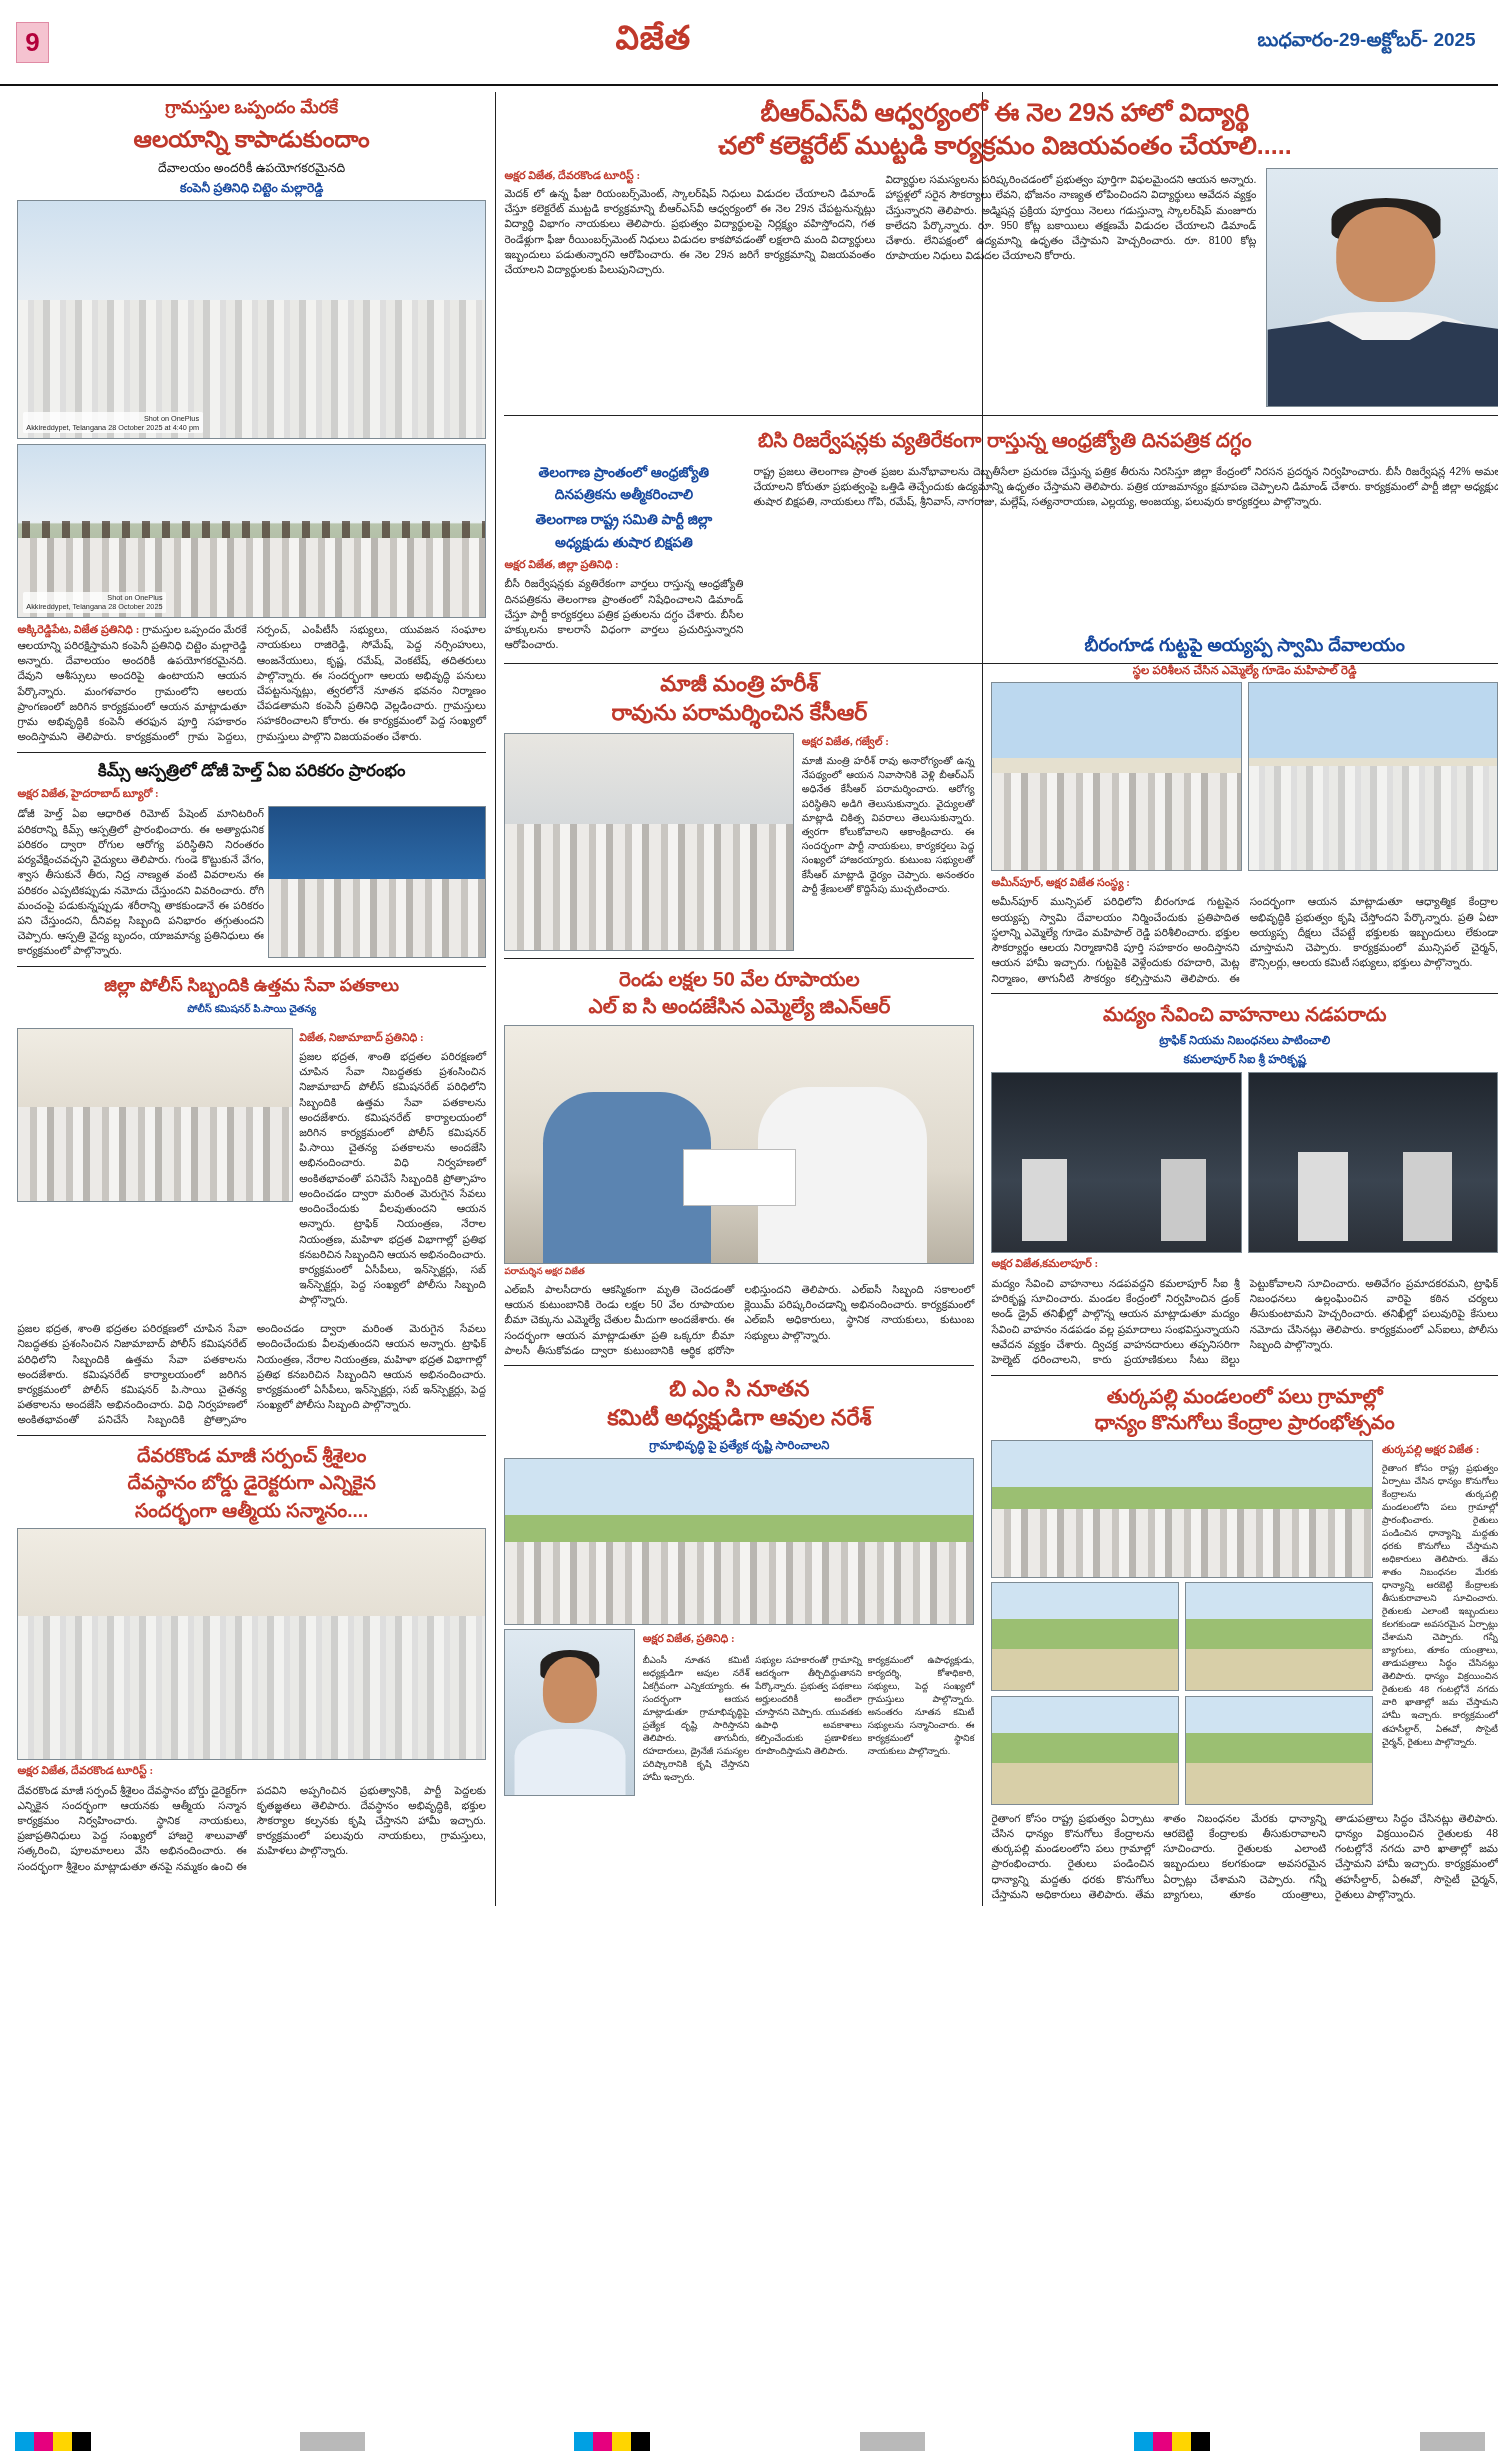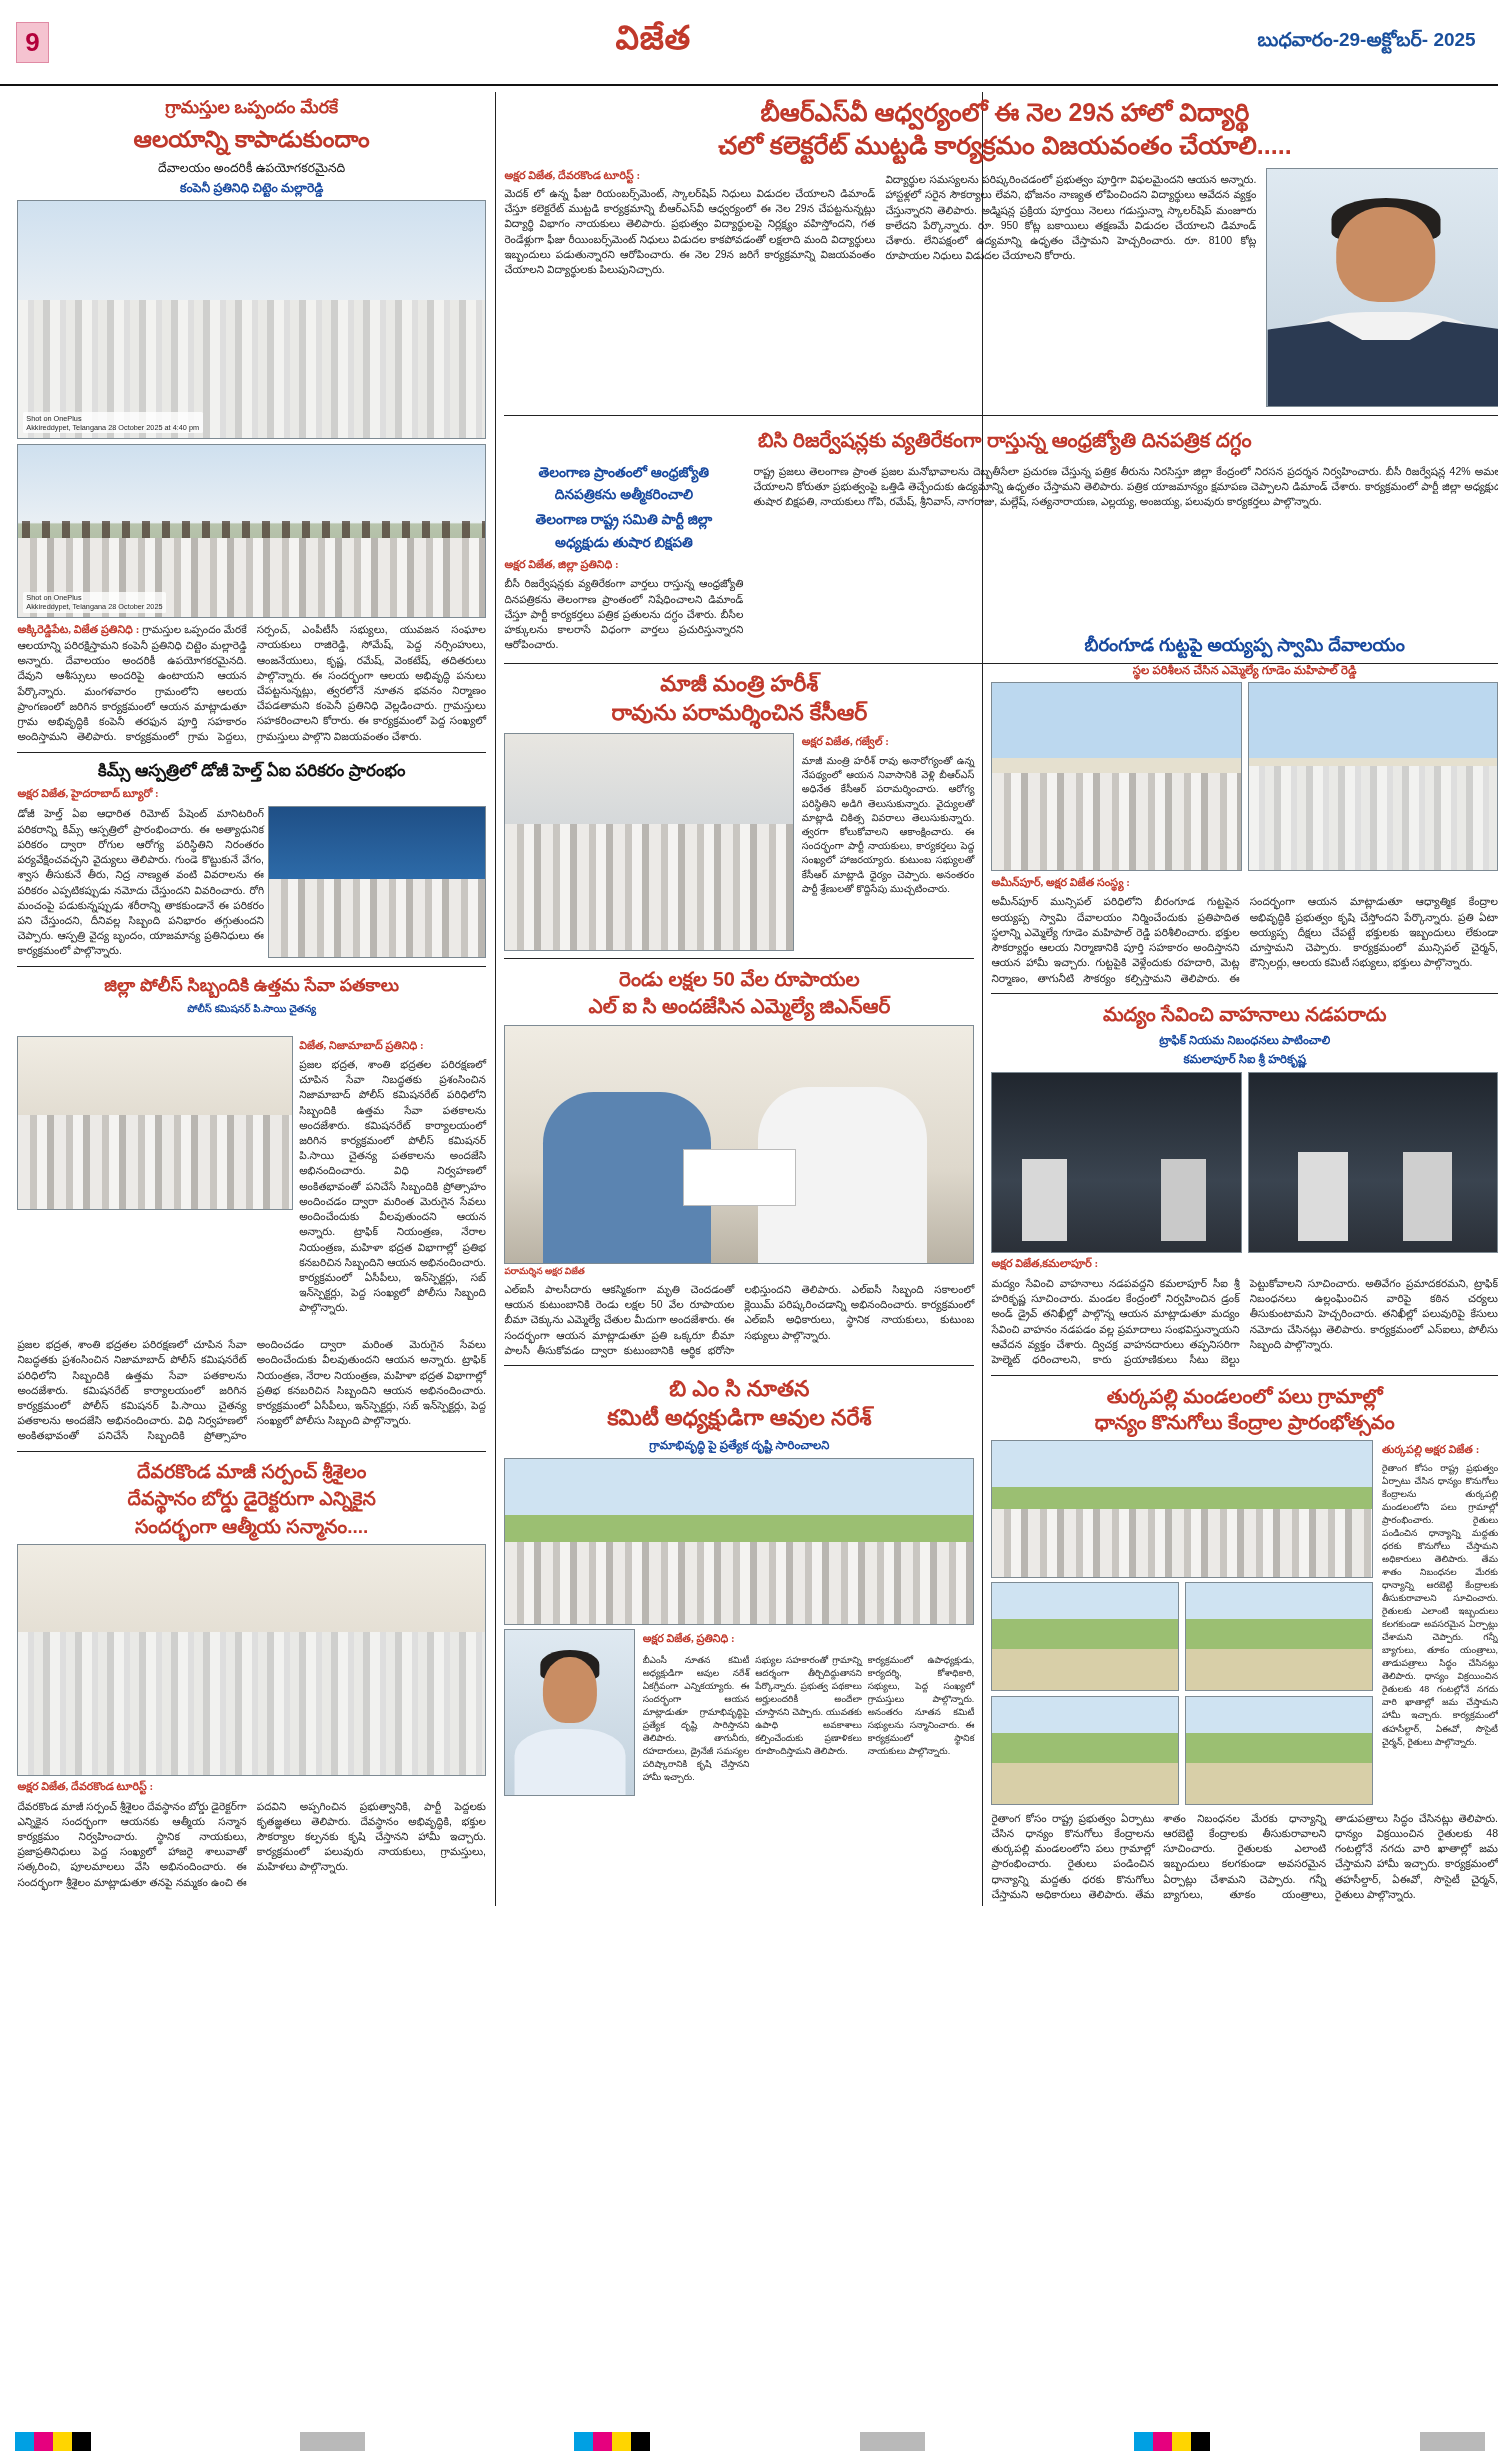--- a/index.html
+++ b/index.html
@@ -77,20 +77,21 @@
   }
   .rule { border-top:1.5px solid #222; margin:7.3px 0; }
 
   
   .photo {
     position:relative;
     width:100%;
     background:#4d7c0f;
     border:0.7px solid #7d8a93;
     overflow:hidden;
+    text-align:right;
   }
   .photo .sky { position:absolute; inset:0; background:linear-gradient(#cfe0ef,#e9eff4 45%,#b8c4ad 46%,#9aa98b); }
   .photo .crowd { position:absolute; left:0; right:0; bottom:0; height:58%;
      background:repeating-linear-gradient(90deg,#f2f2f0 0 10px,#dedede 10px 16px,#e9e9e6 16px 25px,#cfcfcd 25px 32px); }
   .photo .crowd2 { position:absolute; left:0; right:0; bottom:0; height:46%;
      background:repeating-linear-gradient(90deg,#eceae7 0 12.3px,#c9c6c1 12.3px 19px,#f4f3f1 19px 29px,#b9b6b1 29px 36px); }
   .photo .heads { position:absolute; left:0; right:0; bottom:38%; height:18%;
      background:repeating-linear-gradient(90deg,transparent 0 4.4px,#4a3b31 4.4px 11.6px,transparent 11.6px 20px); opacity:.75; }
   .photo .indoor { position:absolute; inset:0; background:linear-gradient(#e8e6e1,#cfd4d8 55%,#8e9aa3); }
   .photo .night { position:absolute; inset:0; background:linear-gradient(#20262e,#3a4450 60%,#2b3038); }
@@ -194,21 +195,21 @@
             <div class="crowd2" style="height:52%"></div>
           </div>
         </div>
       </div>
 
       <div class="rule"></div>
 
       <div>
         <h2 class="head-red" style="font-size:17.4px">జిల్లా పోలీస్ సిబ్బందికి ఉత్తమ సేవా పతకాలు</h2>
         <div class="subhead" style="color:#17489e;font-weight:bold;font-size:10px">పోలీస్ కమిషనర్ పి.సాయి చైతన్య</div>
-        <div style="display:flex;gap:5.8px;margin:20px 0">
+        <div style="display:flex;gap:5.8px;margin:12px 0">
           <div class="photo" style="width:276px;height:174px;flex:none">
             <div class="room"></div>
               <div class="crowd2" style="height:55%"></div>
           </div>
           <div style="flex:1">
             <div class="byline">విజేత, నిజామాబాద్ ప్రతినిధి :</div>
             <p class="body-text" style="margin:1.5px 0">ప్రజల భద్రత, శాంతి భద్రతల పరిరక్షణలో చూపిన సేవా నిబద్ధతకు ప్రశంసించిన నిజామాబాద్ పోలీస్ కమిషనరేట్ పరిధిలోని సిబ్బందికి ఉత్తమ సేవా పతకాలను అందజేశారు. కమిషనరేట్ కార్యాలయంలో జరిగిన కార్యక్రమంలో పోలీస్ కమిషనర్ పి.సాయి చైతన్య పతకాలను అందజేసి అభినందించారు. విధి నిర్వహణలో అంకితభావంతో పనిచేసే సిబ్బందికి ప్రోత్సాహం అందించడం ద్వారా మరింత మెరుగైన సేవలు అందించేందుకు వీలవుతుందని ఆయన అన్నారు. ట్రాఫిక్ నియంత్రణ, నేరాల నియంత్రణ, మహిళా భద్రత విభాగాల్లో ప్రతిభ కనబరిచిన సిబ్బందిని ఆయన అభినందించారు. కార్యక్రమంలో ఏసీపీలు, ఇన్‌స్పెక్టర్లు, సబ్ ఇన్‌స్పెక్టర్లు, పెద్ద సంఖ్యలో పోలీసు సిబ్బంది పాల్గొన్నారు.</p>
           </div>
         </div>
         <p class="body-text two-col-text">ప్రజల భద్రత, శాంతి భద్రతల పరిరక్షణలో చూపిన సేవా నిబద్ధతకు ప్రశంసించిన నిజామాబాద్ పోలీస్ కమిషనరేట్ పరిధిలోని సిబ్బందికి ఉత్తమ సేవా పతకాలను అందజేశారు. కమిషనరేట్ కార్యాలయంలో జరిగిన కార్యక్రమంలో పోలీస్ కమిషనర్ పి.సాయి చైతన్య పతకాలను అందజేసి అభినందించారు. విధి నిర్వహణలో అంకితభావంతో పనిచేసే సిబ్బందికి ప్రోత్సాహం అందించడం ద్వారా మరింత మెరుగైన సేవలు అందించేందుకు వీలవుతుందని ఆయన అన్నారు. ట్రాఫిక్ నియంత్రణ, నేరాల నియంత్రణ, మహిళా భద్రత విభాగాల్లో ప్రతిభ కనబరిచిన సిబ్బందిని ఆయన అభినందించారు. కార్యక్రమంలో ఏసీపీలు, ఇన్‌స్పెక్టర్లు, సబ్ ఇన్‌స్పెక్టర్లు, పెద్ద సంఖ్యలో పోలీసు సిబ్బంది పాల్గొన్నారు.</p>

